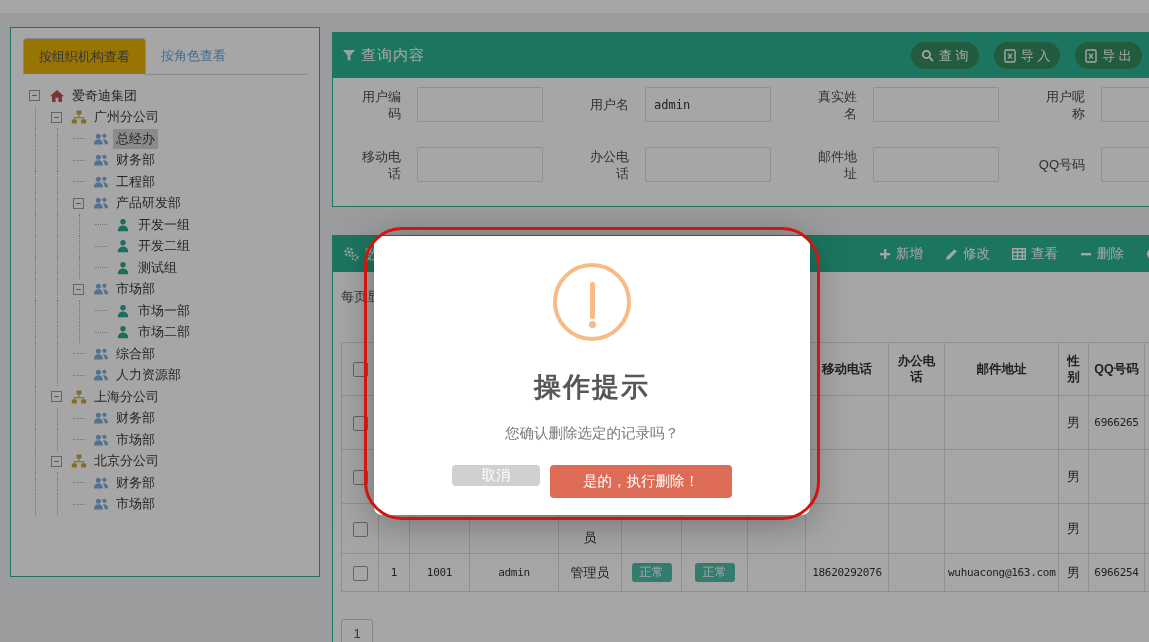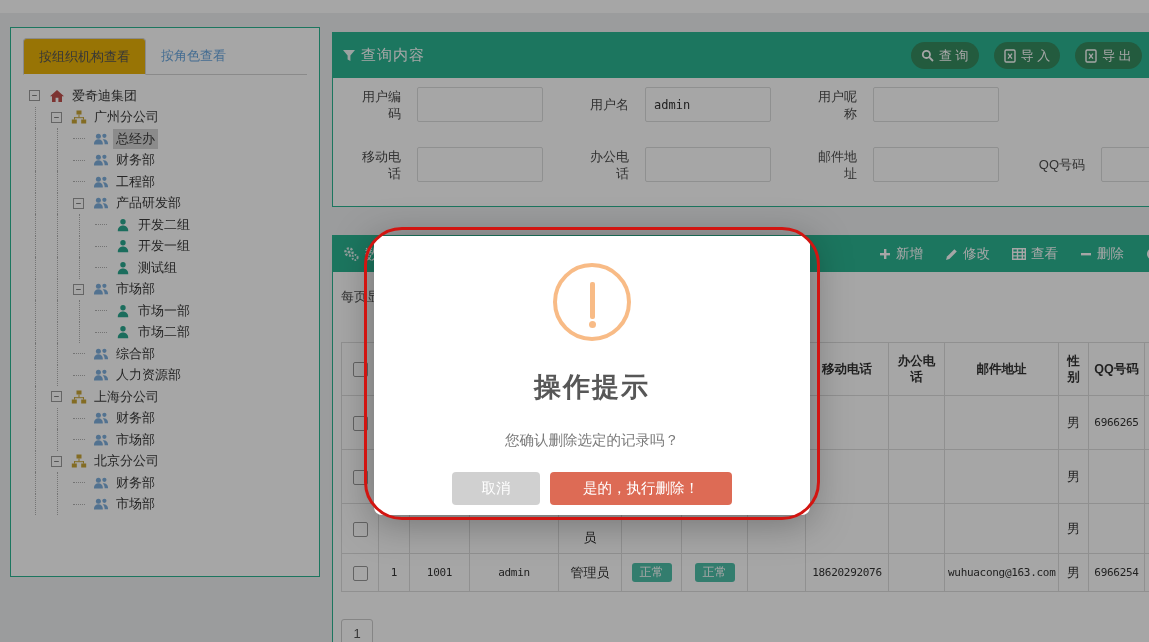--- a/index.html
+++ b/index.html
@@ -70,23 +70,23 @@
   .overlay{position:absolute;inset:0;background:rgba(0,0,0,0.35);z-index:40;}
   .modal{position:absolute;left:374px;top:236px;width:436px;height:279px;background:#fff;border-radius:8px;
          z-index:50;text-align:center;box-shadow:0 6px 40px rgba(0,0,0,.35);}
   .warn-circle{width:78px;height:78px;border:4px solid var(--warning);border-radius:50%;
                margin:27px auto 0 auto;position:relative;box-sizing:border-box;}
   .warn-bar{position:absolute;left:50%;top:15px;width:5px;height:37px;margin-left:-2.5px;
             background:var(--warning);border-radius:2px;}
   .warn-dot{position:absolute;left:50%;bottom:9px;width:7px;height:7px;margin-left:-3.5px;
             background:var(--warning);border-radius:50%;}
   .m-title{margin:28px 0 1px 0;font-size:27px;font-weight:600;color:#575757;letter-spacing:2px;}
-  .m-msg{margin:26px 0 0 0;font-size:14.5px;color:#797979;}
+  .m-msg{margin:19px 0 0 0;font-size:14.5px;color:#797979;}
   .m-btns{margin-top:22px;display:flex;justify-content:center;gap:10px;}
-  .btn-cancel{width:88px;height:33px;background:var(--cancel);color:#fff;border:none;border-radius:4px;
+  .btn-cancel{width:88px;height:21px;background:var(--cancel);color:#fff;border:none;border-radius:4px;
               font-size:14.5px;cursor:pointer;}
   .btn-confirm{width:182px;height:33px;background:var(--confirm);color:#fff;border:none;border-radius:4px;
                font-size:14.5px;cursor:pointer;}
   .ring{position:absolute;left:364px;top:227px;width:456px;height:293px;border:3px solid var(--annotation);
         border-radius:38px;z-index:60;pointer-events:none;box-sizing:border-box;}
 </style>
 </head>
 <body>
 
 <div class="bgwrap"></div>
@@ -197,36 +197,36 @@
           <span class="guide"></span>
           <span class="joint">
             <span class="dash"></span>
           </span>
           <span class="icon ticon">
             <svg width="16" height="16" viewBox="0 0 16 16" fill="#2aa88f">
               <circle cx="8" cy="4.8" r="2.7"></circle>
               <path d="M2.8 13.6c0-2.8 2.3-5 5.2-5s5.2 2.2 5.2 5v.6H2.8z"></path>
             </svg>
           </span>
-          <span class="tlabel">开发二组</span>
+          <span class="tlabel">开发一组</span>
         </div>
         <div class="trow">
           <span class="guide"></span>
           <span class="guide"></span>
           <span class="guide"></span>
           <span class="joint">
             <span class="dash"></span>
           </span>
           <span class="icon ticon">
             <svg width="16" height="16" viewBox="0 0 16 16" fill="#2aa88f">
               <circle cx="8" cy="4.8" r="2.7"></circle>
               <path d="M2.8 13.6c0-2.8 2.3-5 5.2-5s5.2 2.2 5.2 5v.6H2.8z"></path>
             </svg>
           </span>
-          <span class="tlabel">开发一组</span>
+          <span class="tlabel">开发二组</span>
         </div>
         <div class="trow">
           <span class="guide"></span>
           <span class="guide"></span>
           <span class="guide"></span>
           <span class="joint">
             <span class="dash"></span>
           </span>
           <span class="icon ticon">
             <svg width="16" height="16" viewBox="0 0 16 16" fill="#2aa88f">
@@ -458,20 +458,24 @@
   </div>
   <div class="q-body" id="qBody">
       <div class="q-row">
         <div class="fgroup">
           <label class="flabel">用户编码</label>
           <input class="finput" style="">
         </div>
         <div class="fgroup">
           <label class="flabel">用户名</label>
           <input class="finput" value="admin" style="">
+        </div>
+        <div class="fgroup">
+          <label class="flabel">真实姓名</label>
+          <input class="finput" style="">
         </div>
         <div class="fgroup">
           <label class="flabel">用户呢称</label>
           <input class="finput" style="">
         </div>
       </div>
       <div class="q-row">
         <div class="fgroup">
           <label class="flabel">移动电话</label>
           <input class="finput" style="">

